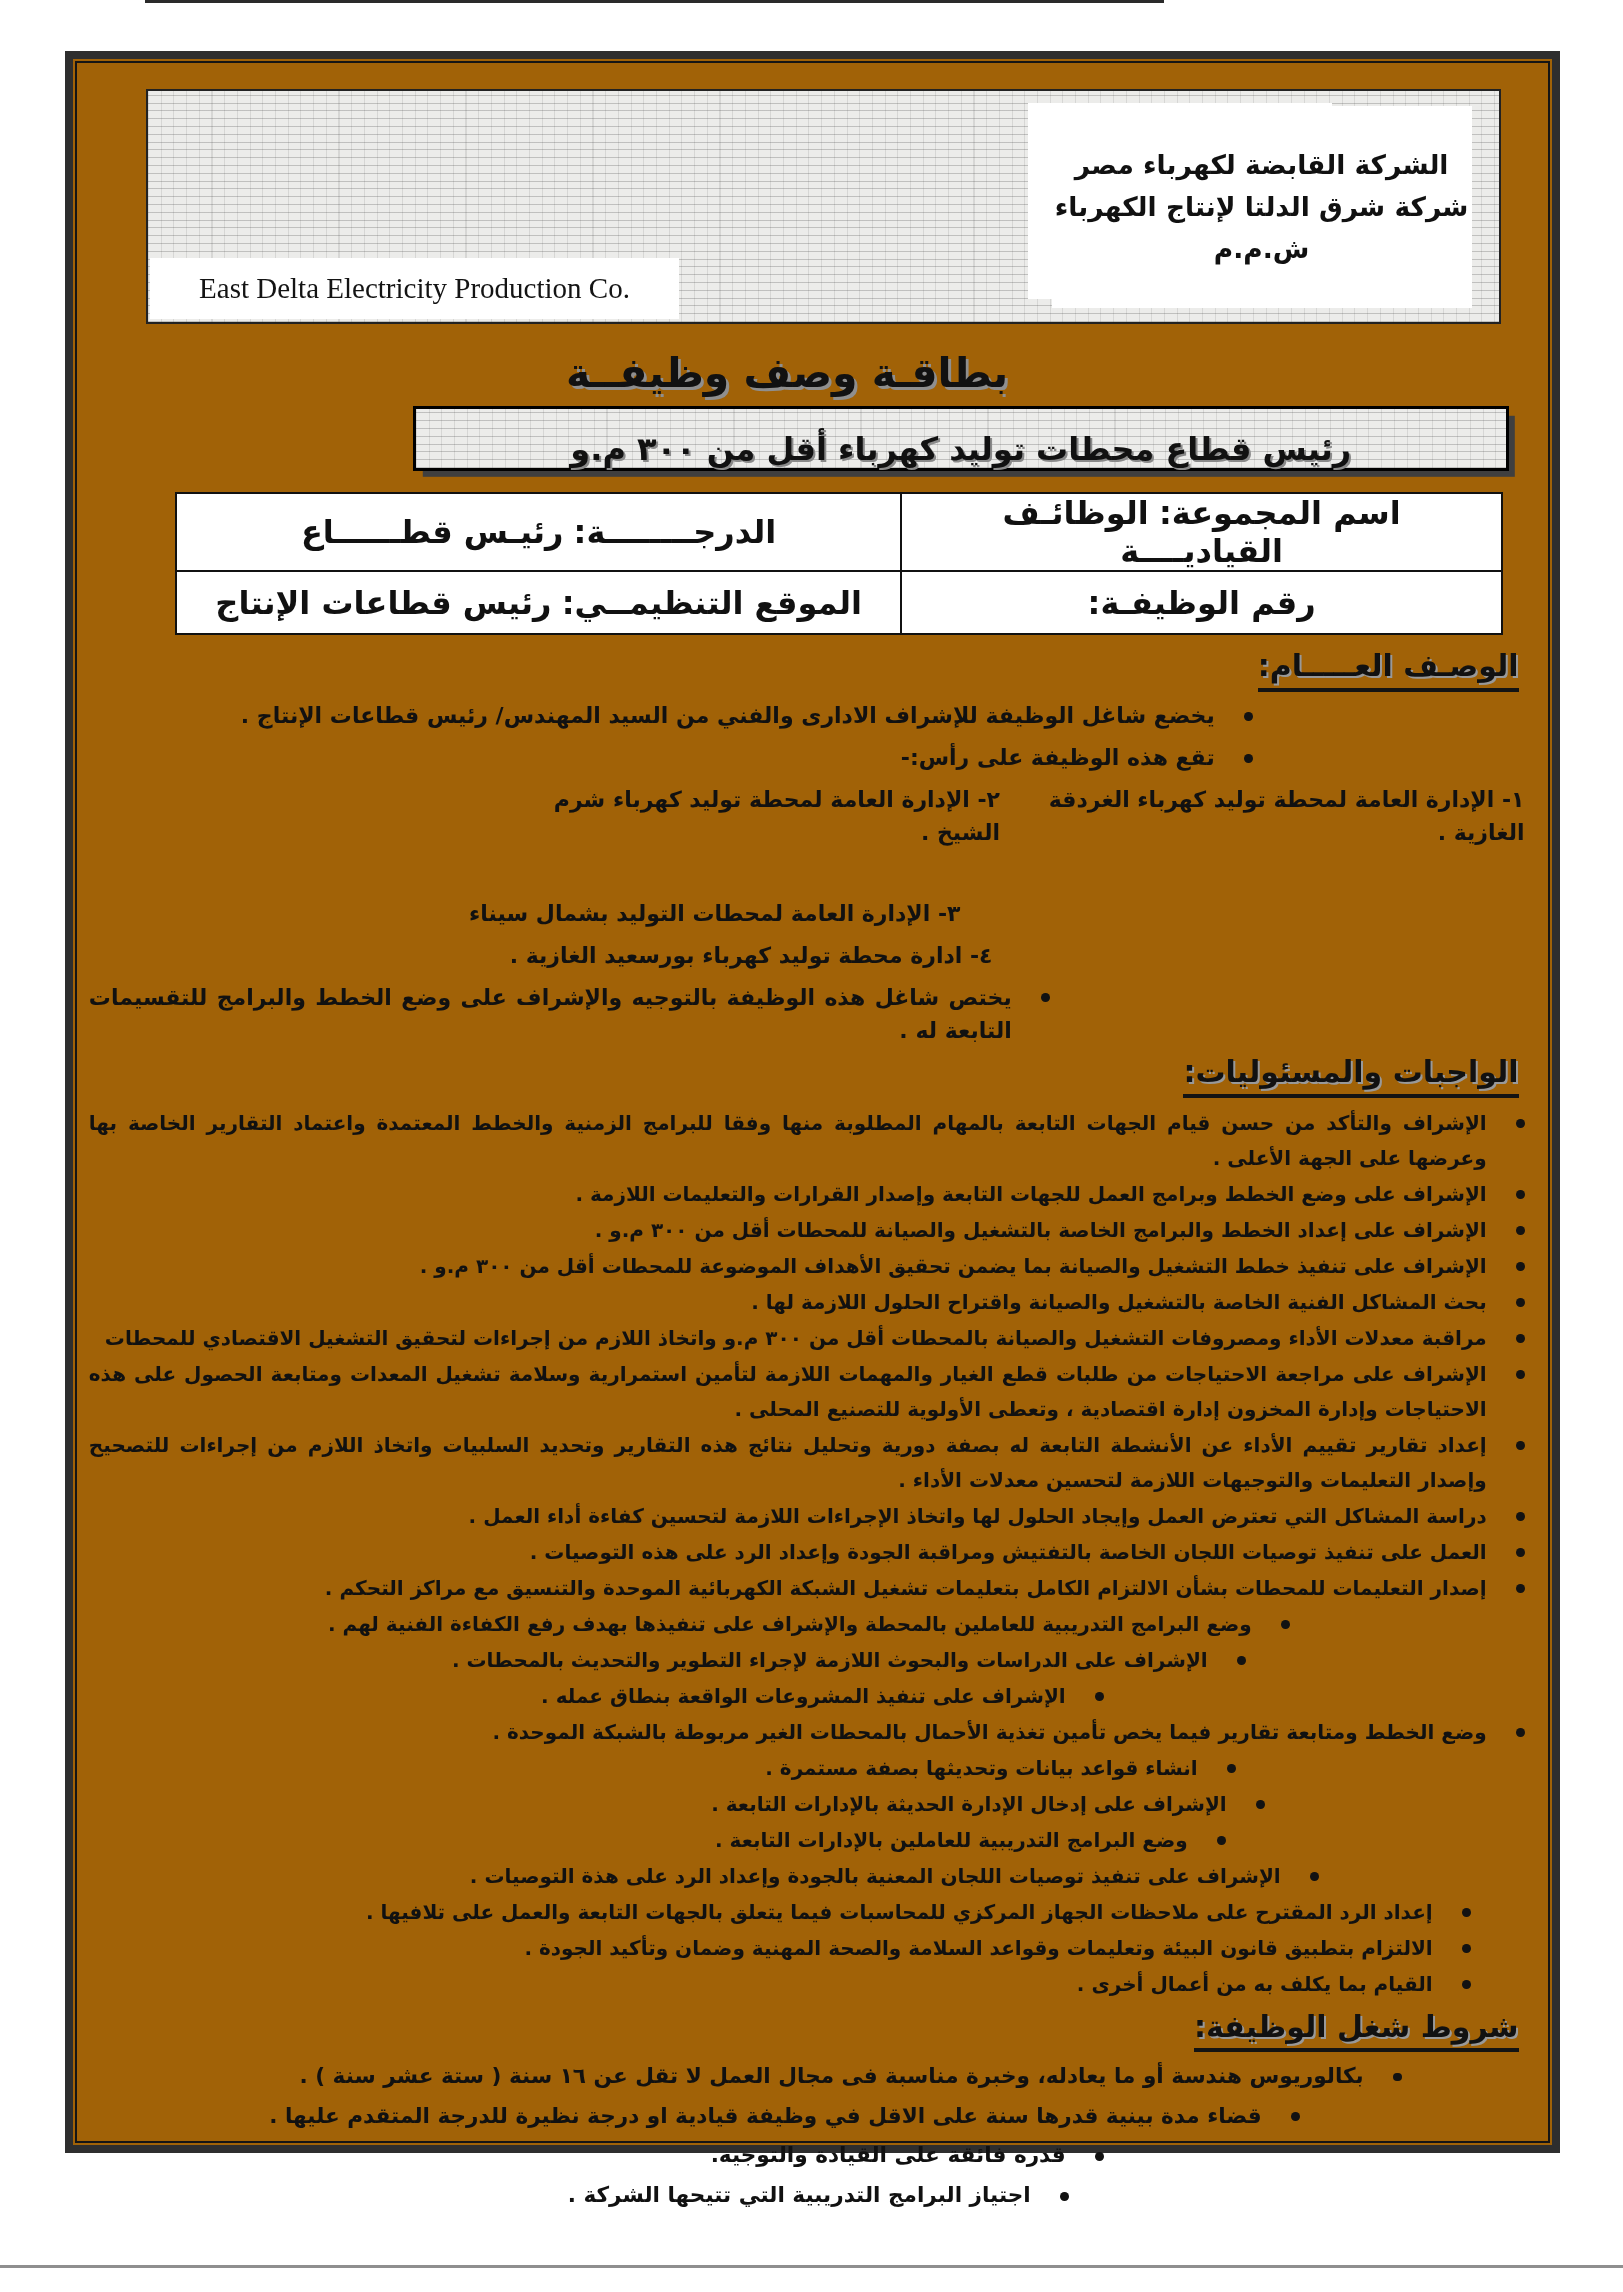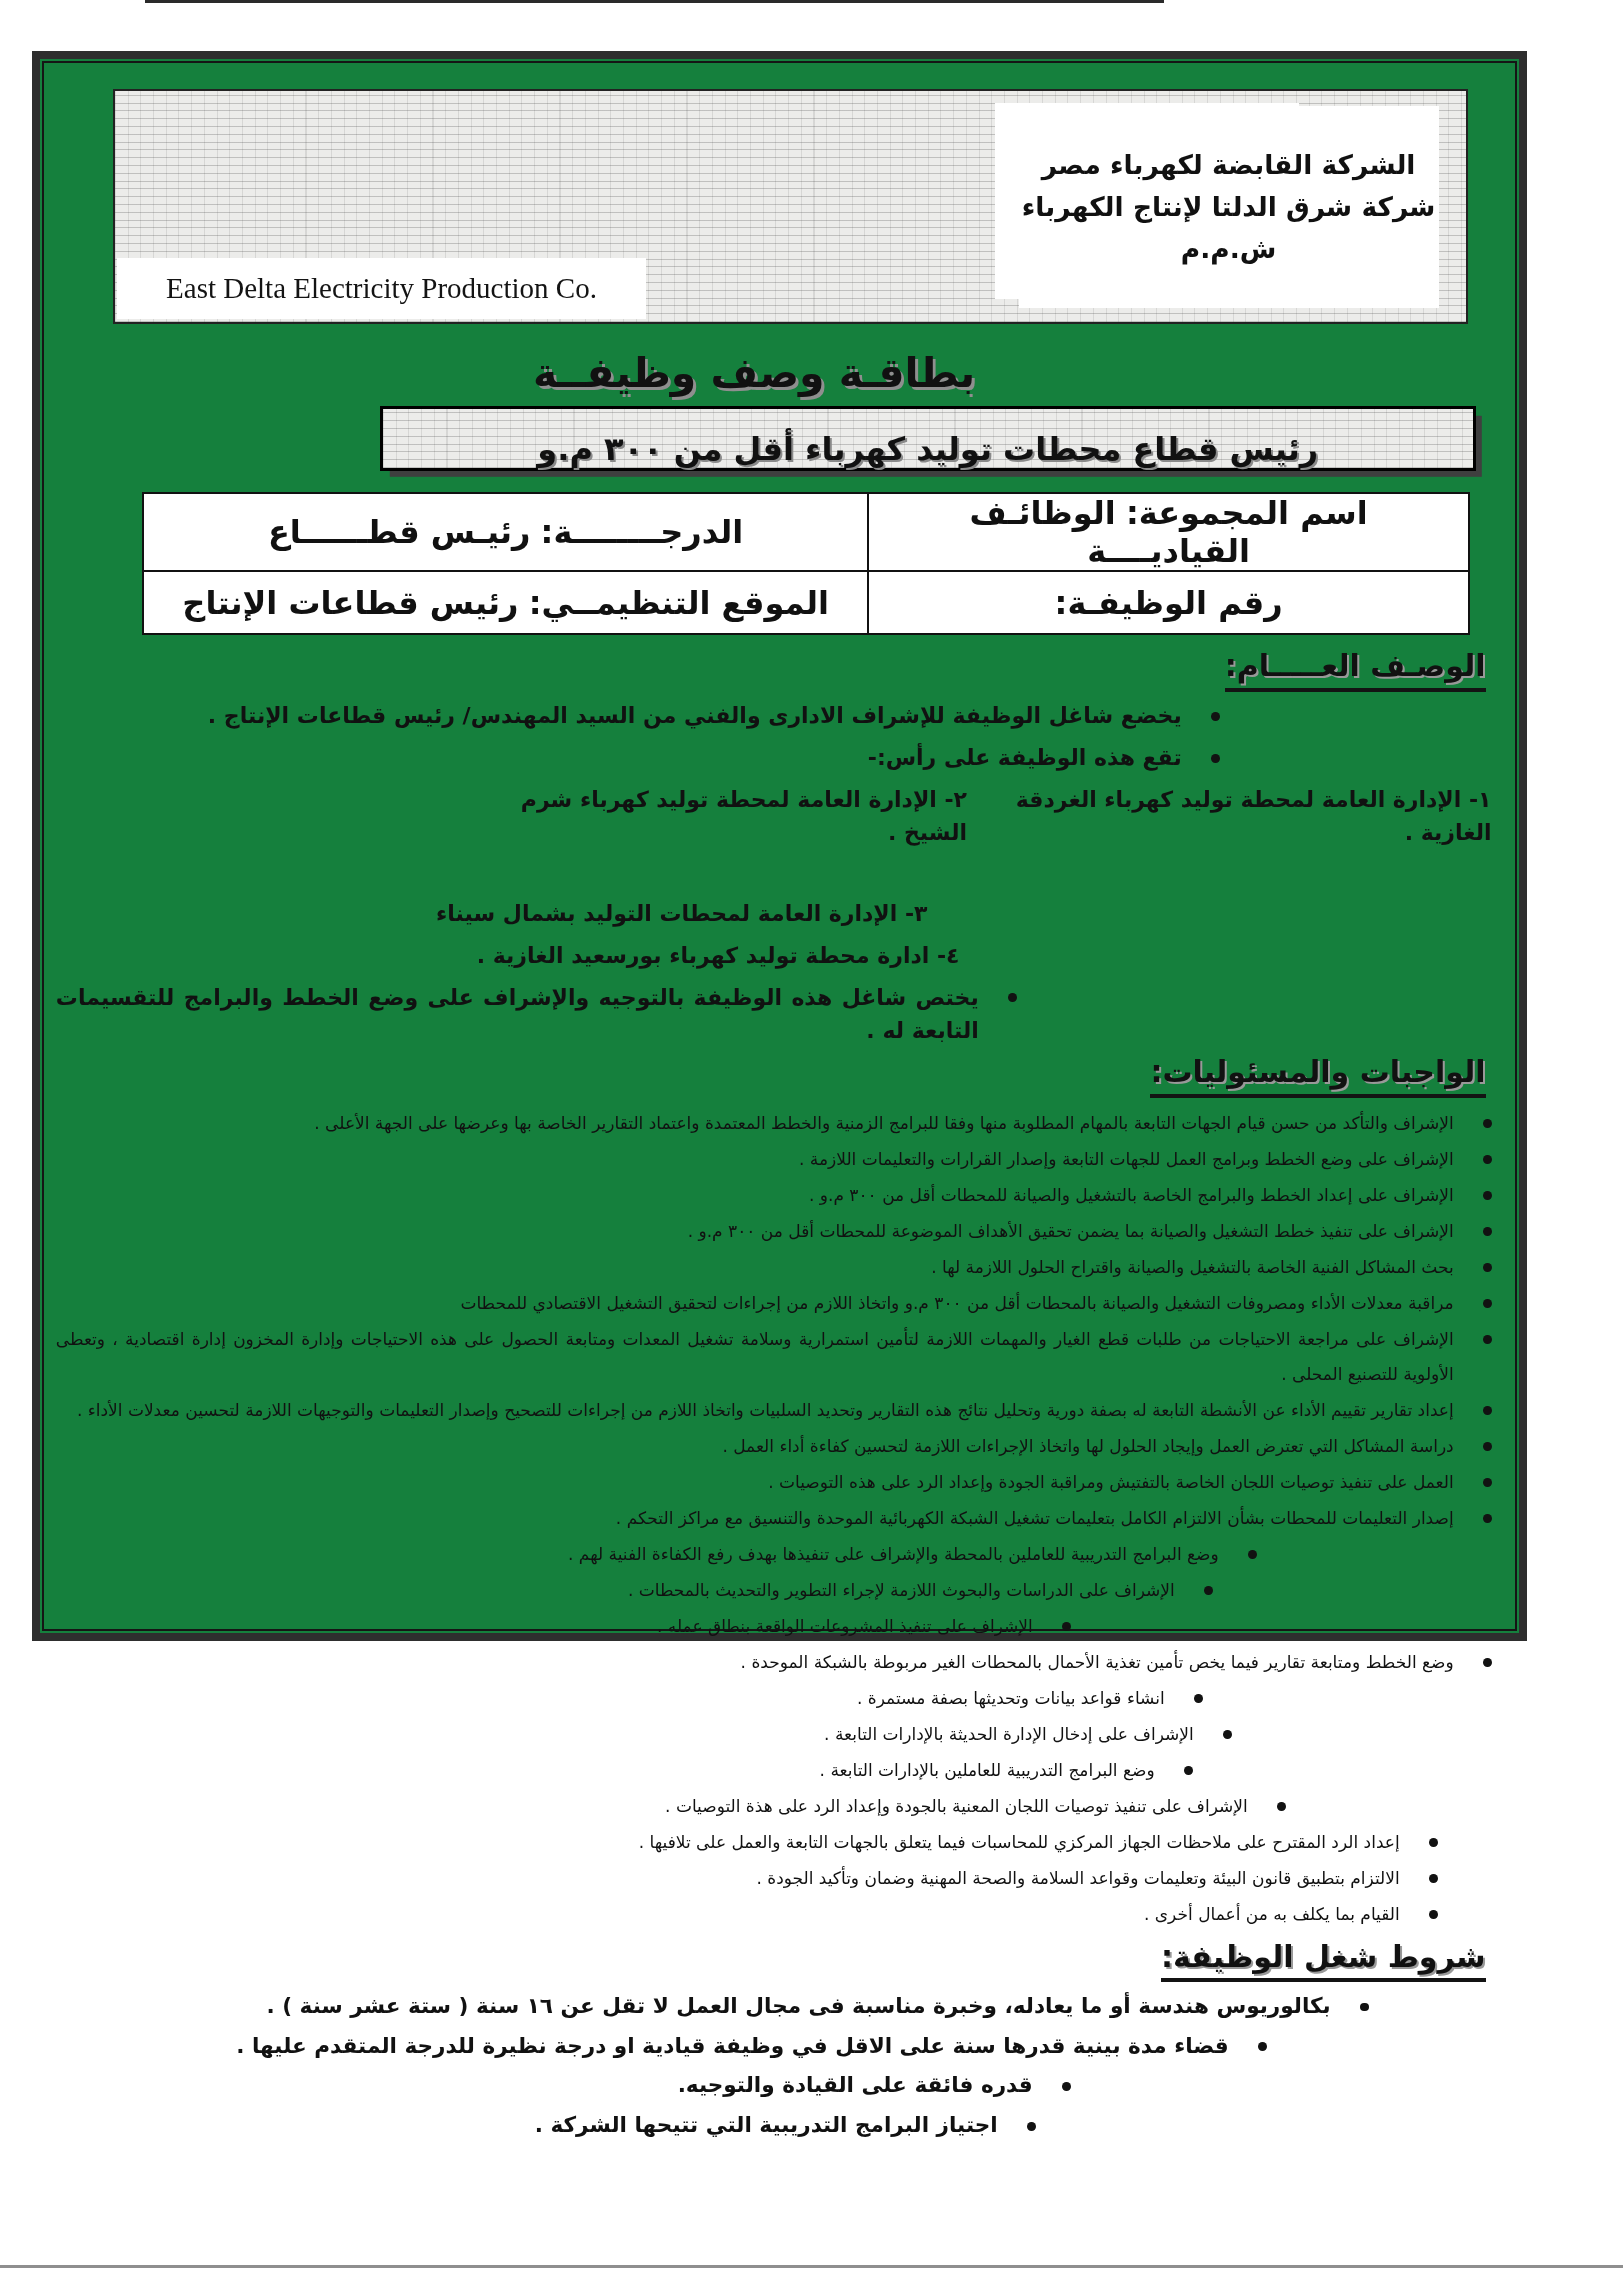--- a/index.html
+++ b/index.html
@@ -4,22 +4,22 @@
 <style>
   html,body{margin:0;padding:0;}
   body{
     width:1623px;height:2293px;position:relative;background:#ffffff;
     font-family:"DejaVu Sans",sans-serif;color:#111;overflow:hidden;
   }
   .scan-top{position:absolute;top:0;left:145px;width:1019px;height:2.9px;background:#2a2a2a;}
   .scan-bottom{position:absolute;top:2265px;left:0;width:1623px;height:2.9px;background:#8f8f8f;}
 
   .frame{
-    position:absolute;left:32px;top:51px;width:1495px;height:1590px;
-    border:8.8px solid #2e2e2e;box-sizing:border-box;background:#15803d;
+    position:absolute;left:65px;top:51px;width:1495px;height:2102px;
+    border:8.8px solid #2e2e2e;box-sizing:border-box;background:#a16207;
   }
   .frame-inner{
     position:absolute;inset:2px;border:2px solid #151515;box-sizing:border-box;
     padding:25.5px 23.5px 0 11.8px;direction:rtl;
   }
 
   .hatch{
     background-color:#ececea;
     background-image:
       repeating-linear-gradient(90deg, rgba(70,70,70,.13) 0 1px, transparent 1px 12.7px),
@@ -92,21 +92,21 @@
 
   .gd{font-size:22px;font-weight:bold;}
   .gd .li{line-height:33px;margin-bottom:8.8px;}
   .gd .plain{line-height:33px;margin-bottom:8.8px;}
   .gd .b12{margin-right:272px;}
   .num-row{display:flex;justify-content:space-between;padding-left:421px;}
   .n3{margin-right:564px;margin-top:48px;}
   .n4{margin-right:532px;}
   .b3{margin-right:475px;}
 
-  .duties{font-size:17px;font-weight:normal;}
+  .duties{font-size:20px;font-weight:bold;}
   .duties .li{line-height:35px;margin-bottom:1px;}
   .duties .dot{margin-top:13.7px;}
 
   .reqs{font-size:21.6px;font-weight:bold;}
   .reqs .li{line-height:31px;margin-bottom:8.8px;}
 </style>
 </head>
 <body>
 
 <div class="scan-top"></div>

